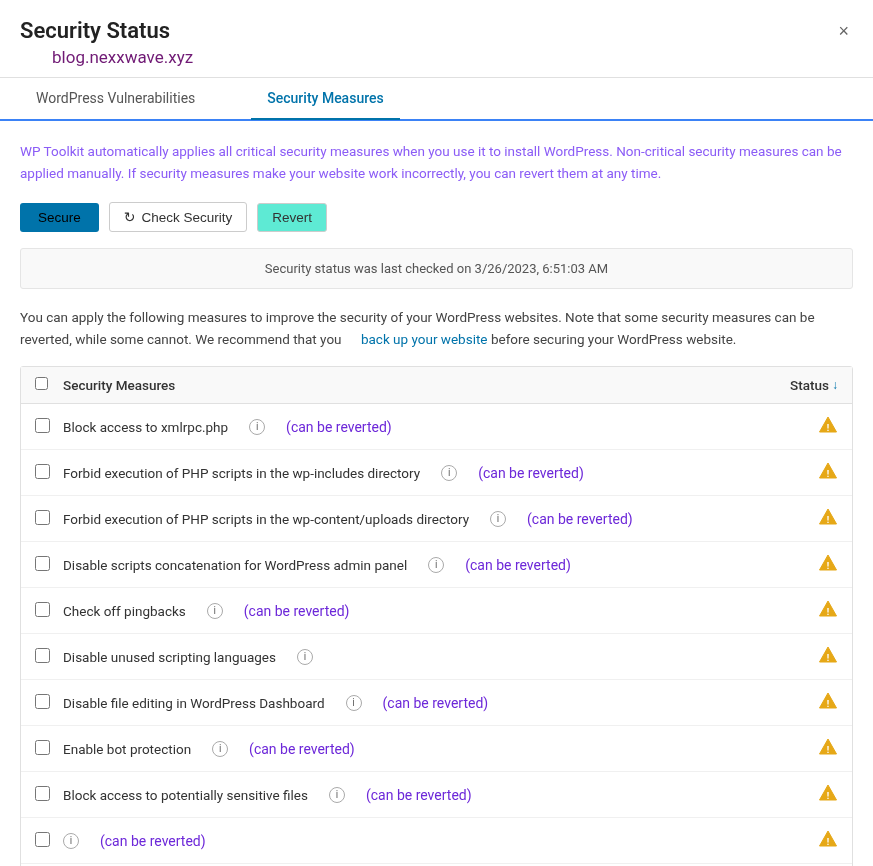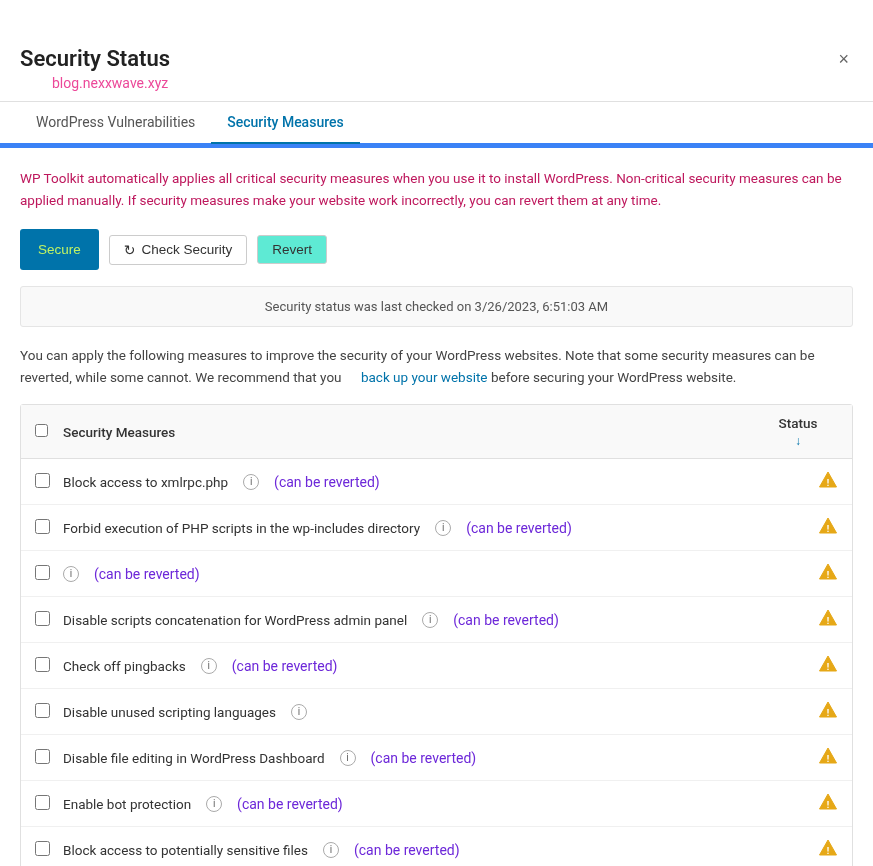--- a/index.html
+++ b/index.html
@@ -10,48 +10,48 @@
       background: #fff;
       width: 873px;
       min-height: 866px;
     }
     .header {
       display: flex;
       justify-content: space-between;
       align-items: flex-start;
       padding: 18px 20px 10px 20px;
       border-bottom: 1px solid #e0e0e0;
-      margin-top: 28px;
     }
     .header-left {}
     .header-title {
       font-size: 22px;
       font-weight: 600;
       color: #222;
       margin-bottom: 4px;
     }
     .header-subtitle {
-      font-size: 14px;
-      color: #ec4899;
+      font-size: 17px;
+      color: #701a75;
       padding-left: 32px;
     }
     .close-btn {
       background: none;
       border: none;
       cursor: pointer;
       font-size: 18px;
       color: #666;
       padding: 4px;
       line-height: 1;
     }
 
     .tabs {
       display: flex;
-      border-bottom: 5px solid #3b82f6;
+      border-bottom: 2px solid #3b82f6;
       padding: 0 20px;
+      gap: 40px;
     }
     .tab {
       padding: 12px 16px;
       cursor: pointer;
       color: #555;
       font-size: 14px;
       border-bottom: 2px solid transparent;
       margin-bottom: -1px;
       white-space: nowrap;
     }
@@ -59,36 +59,36 @@
       color: #0073aa;
       border-bottom: 2px solid #0073aa;
       font-weight: 500;
     }
 
     .content {
       padding: 20px 20px 0 20px;
     }
     .description {
       font-size: 13.5px;
-      color: #be185d;
+      color: #8b5cf6;
       line-height: 1.6;
       margin-bottom: 18px;
     }
 
     .action-bar {
       display: flex;
       align-items: center;
       gap: 10px;
       margin-bottom: 16px;
     }
     .btn-secure {
       background: #0073aa;
-      color: #bef264;
+      color: #000000;
       border: none;
-      padding: 13px 18px;
+      padding: 7px 18px;
       border-radius: 3px;
       cursor: pointer;
       font-size: 13.5px;
       font-weight: 500;
     }
 
     .btn-check {
       background: #fff;
       color: #333;
       border: 1px solid #ccc;
@@ -157,21 +157,20 @@
     .table-header-status {
       width: 80px;
       text-align: right;
       font-weight: 500;
       font-size: 13.5px;
       color: #333;
       display: flex;
       align-items: center;
       justify-content: flex-end;
       gap: 3px;
-      flex-direction: column;
     }
     .sort-icon {
       color: #0073aa;
       font-size: 12px;
     }
 
     .table-row {
       display: flex;
       align-items: center;
       padding: 11px 14px;
@@ -187,21 +186,21 @@
       cursor: pointer;
       width: 15px;
       height: 15px;
     }
     .row-label {
       flex: 1;
       font-size: 13.5px;
       color: #333;
       display: flex;
       align-items: center;
-      gap: 15px;
+      gap: 21px;
       flex-wrap: wrap;
     }
     .row-label .can-revert {
       color: #6d28d9;
       font-size: 14px;
     }
     .row-status {
       width: 80px;
       text-align: right;
       flex-shrink: 0;
@@ -308,20 +307,21 @@
           <div class="row-status"><span class="warning-icon">
               <svg width="20" height="20" viewBox="0 0 20 20" fill="none" xmlns="http://www.w3.org/2000/svg">
         <path d="M10 2L18.5 17H1.5L10 2Z" fill="#e6a817" stroke="#e6a817" stroke-linejoin="round"></path>
         <text x="10" y="15.5" text-anchor="middle" font-size="9" font-weight="bold" fill="#fff">!</text>
       </svg>
             </span></div>
         </div>
         <div class="table-row">
           <div class="row-checkbox"><input type="checkbox" style=""></div>
           <div class="row-label">
+            <span>Forbid execution of PHP scripts in the wp-content/uploads directory</span>
             <span class="info-icon">i</span>
             <span class="can-revert">(can be reverted)</span>
           </div>
           <div class="row-status"><span class="warning-icon">
               <svg width="20" height="20" viewBox="0 0 20 20" fill="none" xmlns="http://www.w3.org/2000/svg">
         <path d="M10 2L18.5 17H1.5L10 2Z" fill="#e6a817" stroke="#e6a817" stroke-linejoin="round"></path>
         <text x="10" y="15.5" text-anchor="middle" font-size="9" font-weight="bold" fill="#fff">!</text>
       </svg>
             </span></div>
         </div>

